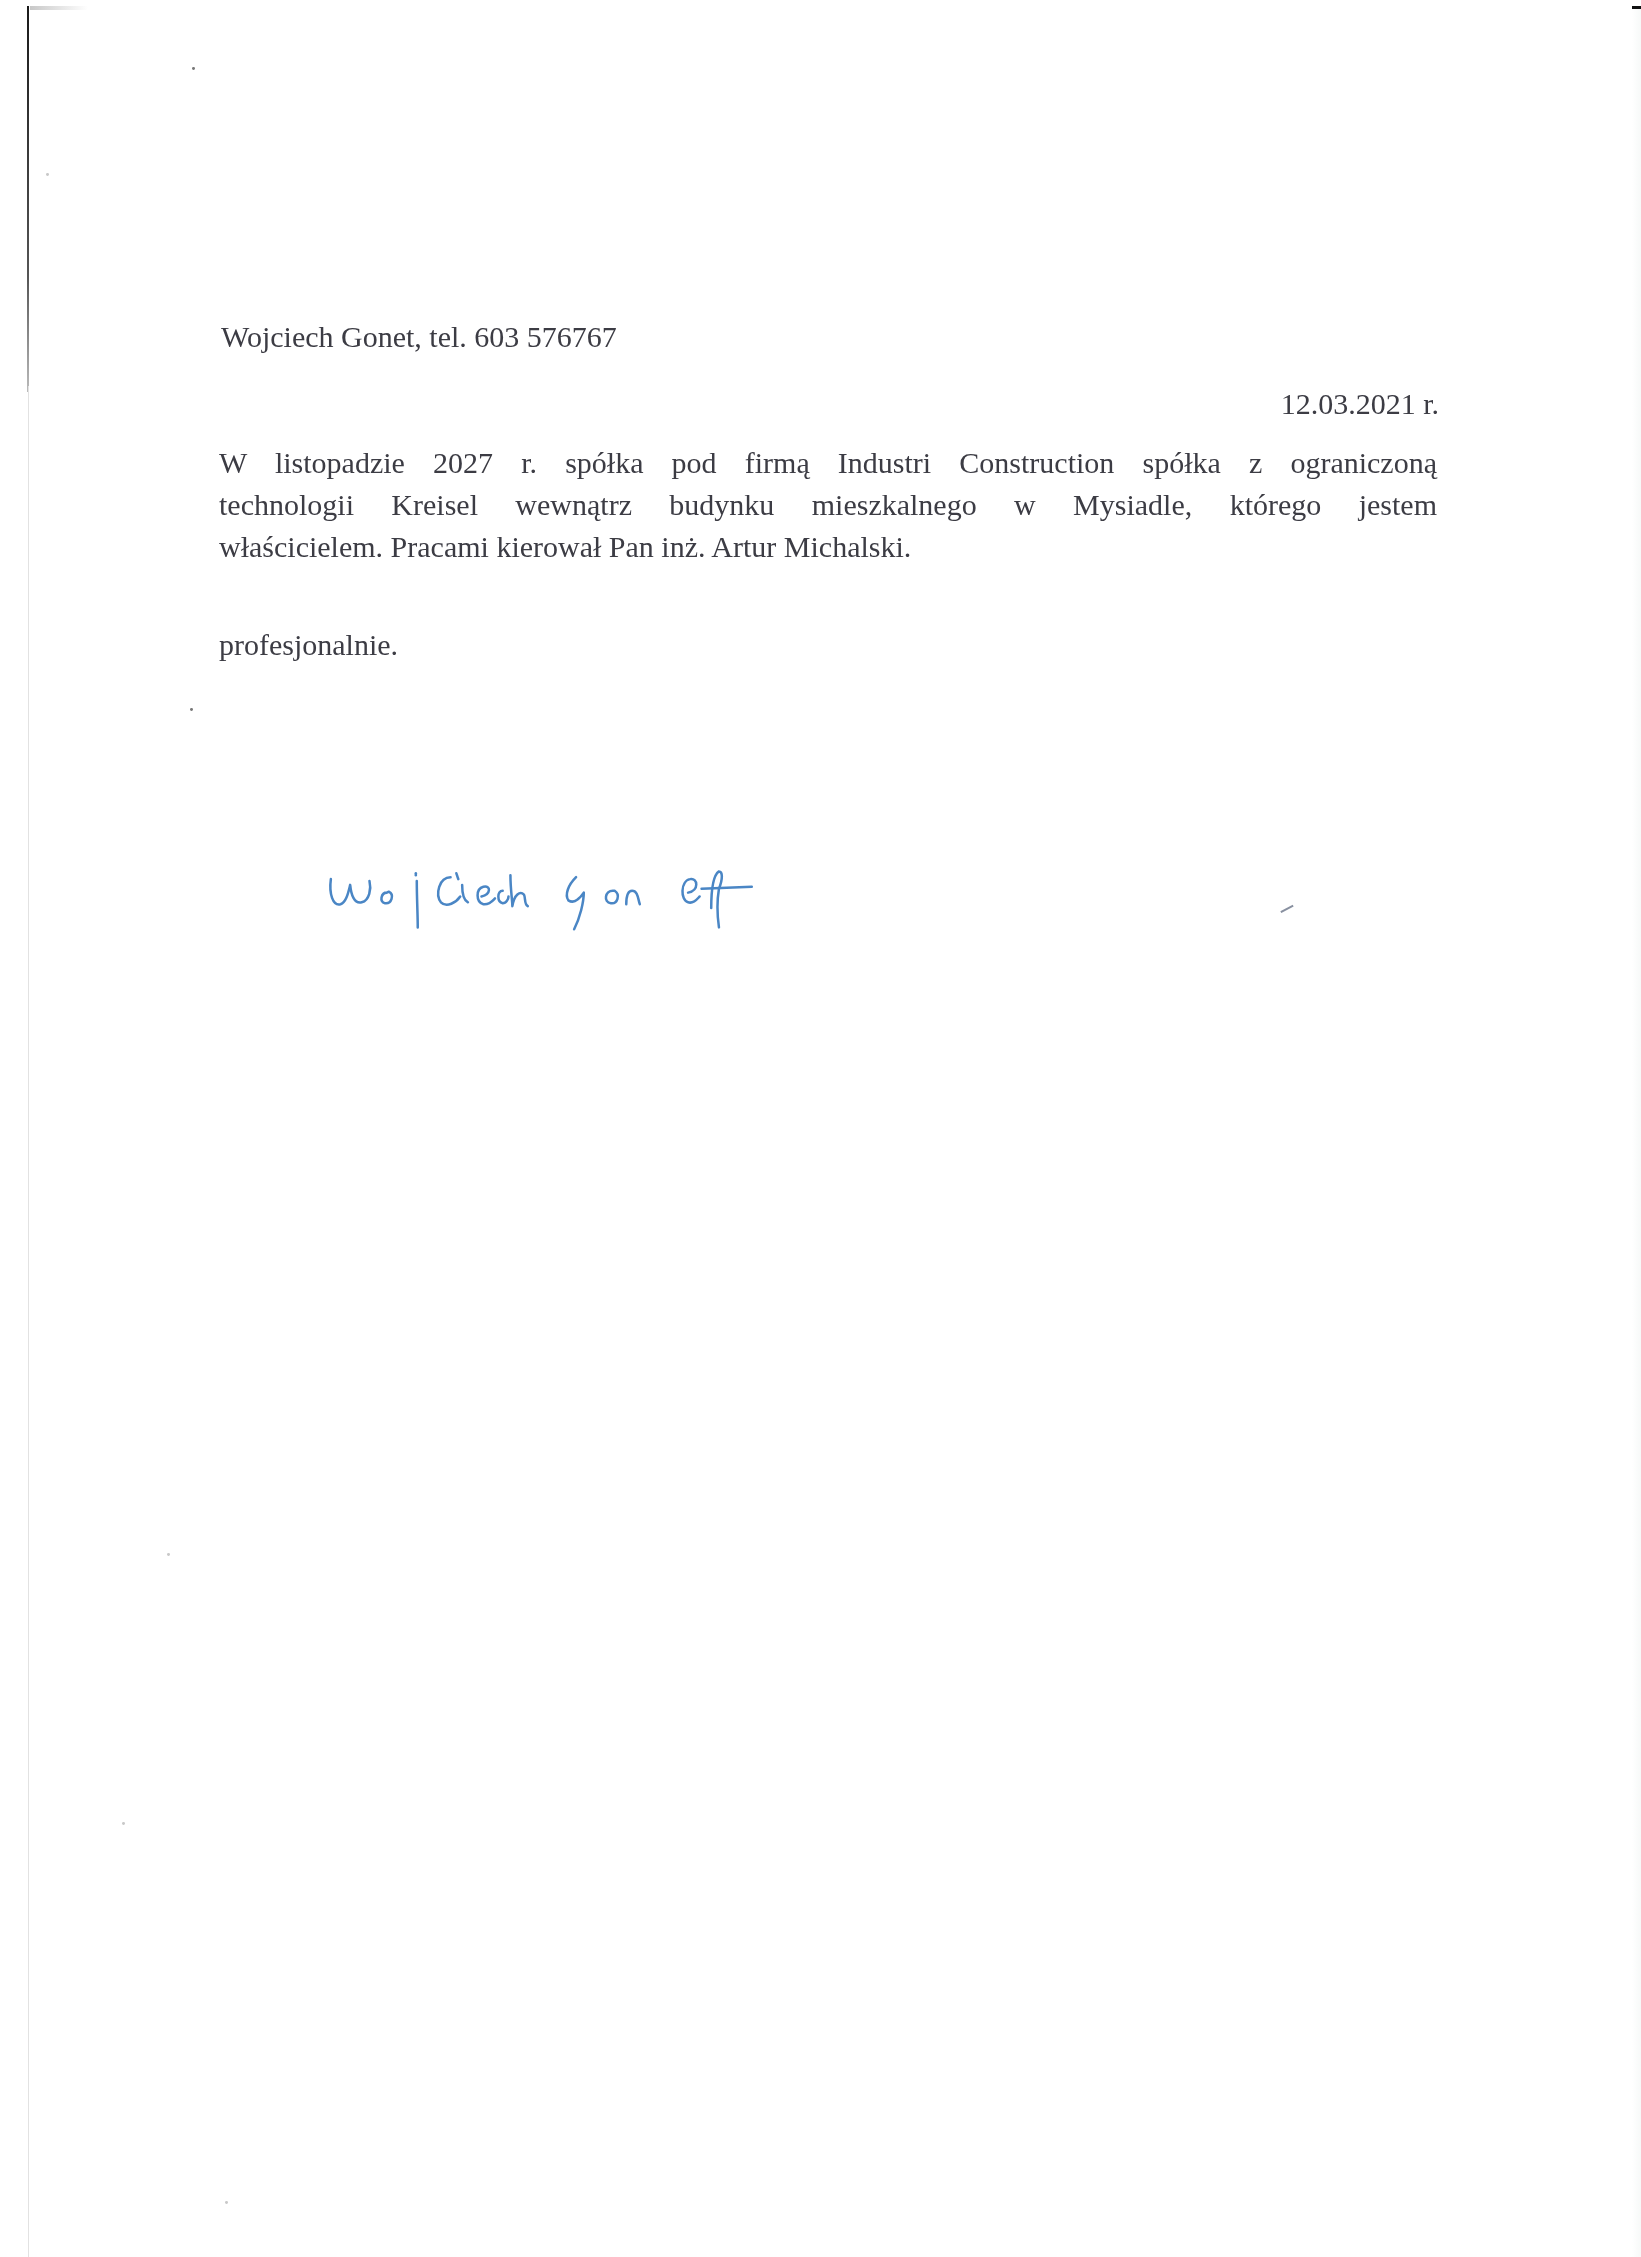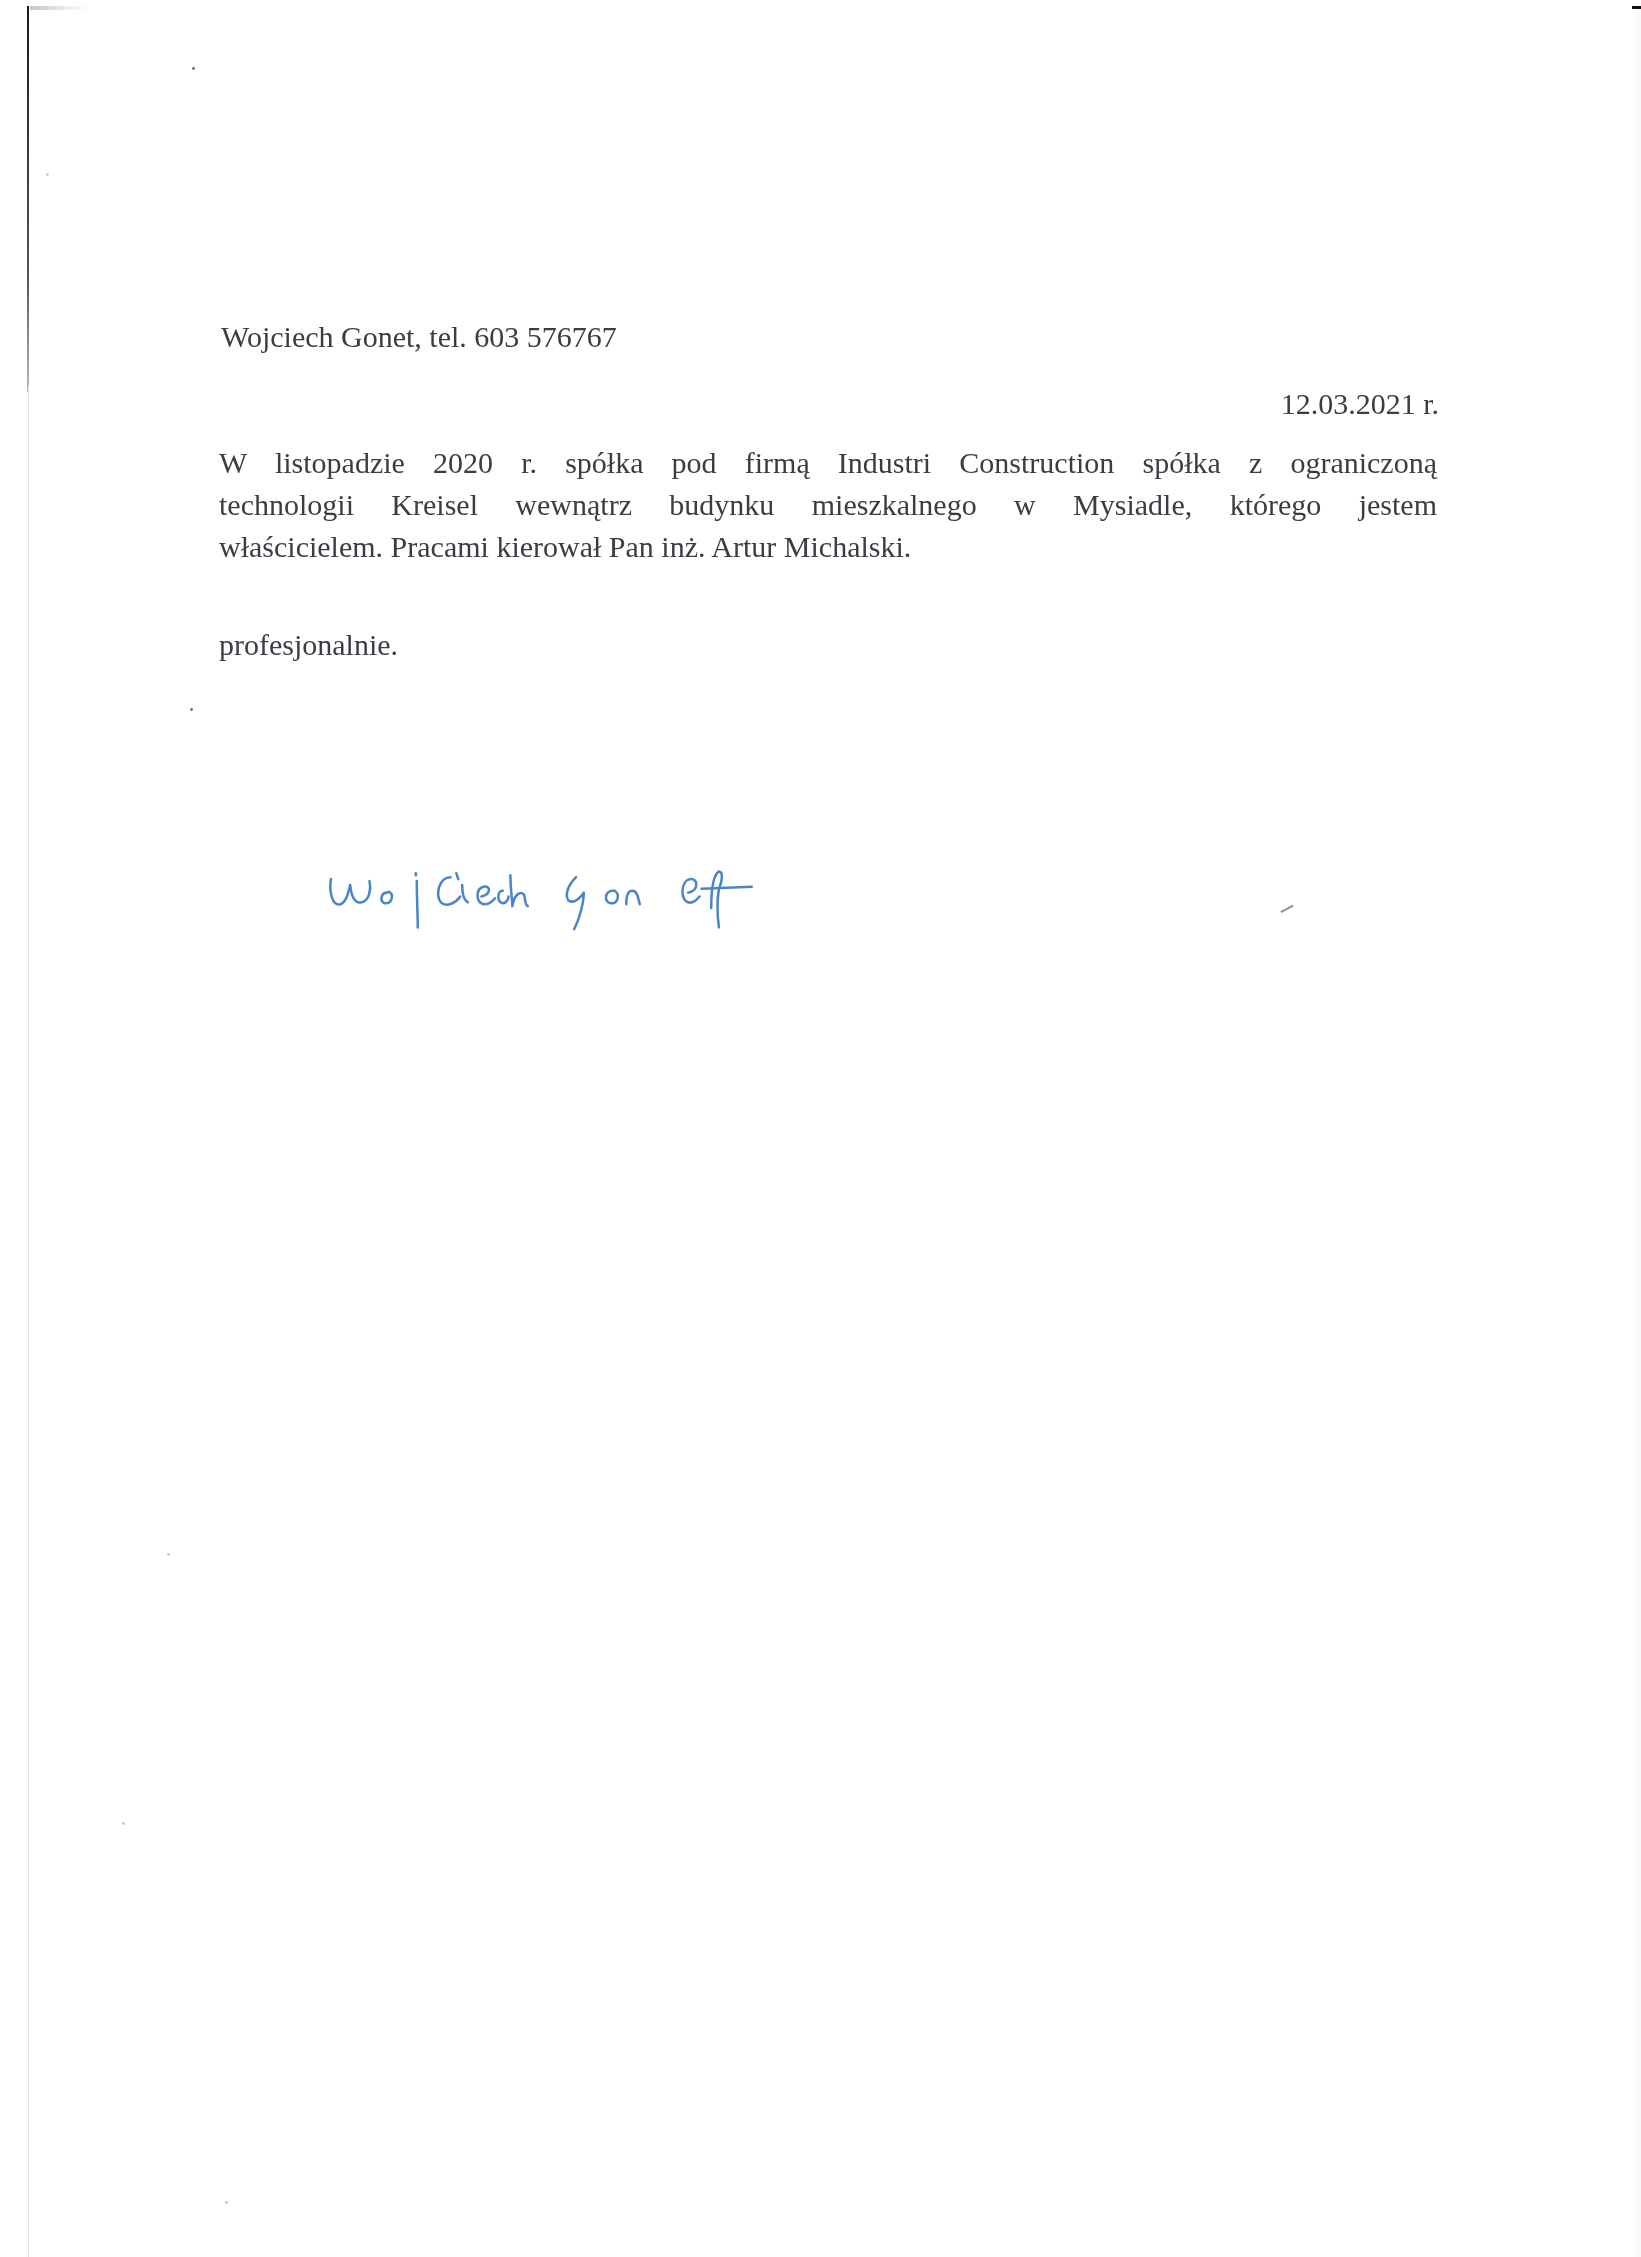--- a/index.html
+++ b/index.html
@@ -129,21 +129,21 @@
   <div class="speck faint" style="left:147px;top:1553px;"></div>
   <div class="speck faint" style="left:102px;top:1822px;"></div>
   <div class="speck faint" style="left:205px;top:2201px;"></div>
   <div class="smudge"></div>
 
   <div class="text header-line">Wojciech Gonet, tel. 603 576767</div>
 
   <div class="text date-line">12.03.2021 r.</div>
 
   <div class="para para-1">
-    <span class="line">W listopadzie 2020 r. spółka pod firmą Industri Construction spółka z ograniczoną</span>
+    <span class="line">W listopadzie 2027 r. spółka pod firmą Industri Construction spółka z ograniczoną</span>
     <span class="line">technologii Kreisel wewnątrz budynku mieszkalnego w Mysiadle, którego jestem</span>
     <span class="line last">właścicielem. Pracami kierował Pan inż. Artur Michalski.</span>
   </div>
 
   <div class="para para-2">
     <span class="line last">profesjonalnie.</span>
   </div>
 
   <svg class="signature" viewBox="0 0 520 95" aria-label="">
     <title>Wojciech Gonet</title>

